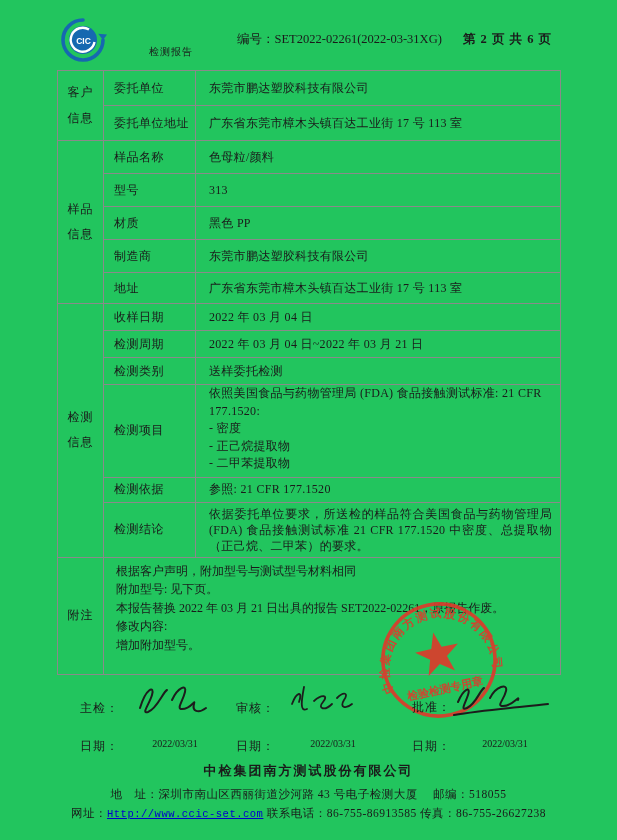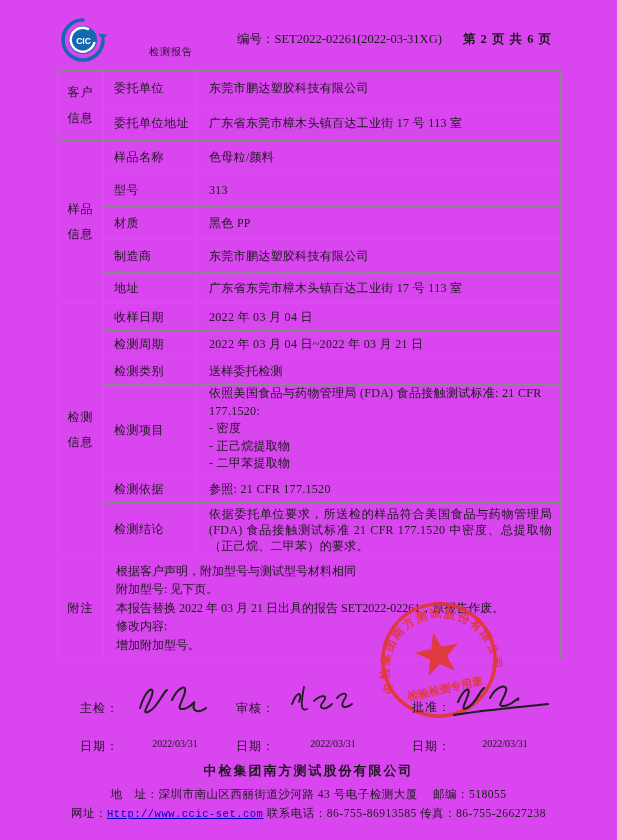--- a/index.html
+++ b/index.html
@@ -1,39 +1,39 @@
 <!DOCTYPE html>
 <html><head>
 <meta charset="utf-8">
 <style>
   * { margin:0; padding:0; box-sizing:border-box; }
   html,body { background:#ffffff; }
   body { font-family:"Liberation Serif","DejaVu Serif",serif; color:#1a1a1a; }
-  .page { position:relative; width:617px; height:840px; background:#d946ef; overflow:hidden; }
+  .page { position:relative; width:617px; height:840px; background:#22c55e; overflow:hidden; }
 
   
   .header { position:absolute; top:16px; left:57px; width:503px; height:48px; }
   .logo-wrap { position:absolute; left:2px; top:0; width:48px; height:48px; }
   .report-title { position:absolute; left:92px; top:29px; font-size:10px; font-weight:normal; letter-spacing:1px; }
   .report-no { position:absolute; left:180px; top:15px; font-size:12.5px; font-weight:normal; }
   .page-indicator { position:absolute; right:8px; top:15px; font-size:12.5px; font-weight:bold; letter-spacing:1px; }
 
   
   table.report { position:absolute; top:70px; left:57px; width:503px; border-collapse:collapse; table-layout:fixed; font-size:12px; }
   table.report td { border:1px solid #8a8a8a; vertical-align:middle; }
   td.sec { text-align:center; }
   td.sec .sec-label { width:2.4em; margin:0 auto; line-height:2.1; letter-spacing:1px; }
   td.field { padding-left:10px; letter-spacing:0.5px; }
   td.value { padding-left:13px; padding-right:8px; letter-spacing:0.3px; }
   .h35 { height:35px; } .h33 { height:33px; } .h31 { height:31px; }
   .h27 { height:27px; } .h25 { height:25px; }
   td.items-cell { padding-bottom:4px; }
   td.items-cell div { line-height:17.5px; }
   td.conclusion-cell { line-height:16px; padding-top:3px; padding-bottom:3px; text-align:justify; }
-  td.notes-cell { padding-left:12px; padding-top:4px; padding-bottom:5px; vertical-align:middle; }
+  td.notes-cell { padding-left:12px; padding-top:4px; padding-bottom:20px; vertical-align:middle; }
   td.notes-cell div { line-height:18.6px; }
 
   
   .stamp { position:absolute; left:374px; top:595px; width:130px; height:130px; transform:rotate(-12deg); opacity:0.9; z-index:5; pointer-events:none; }
   .stamp-arc-text { letter-spacing:2px; }
 
   
   .sig-label { position:absolute; font-size:12px; letter-spacing:1px; z-index:6; }
   .sig-svg { position:absolute; z-index:7; }
   .date-label { position:absolute; font-size:12px; letter-spacing:1px; }

